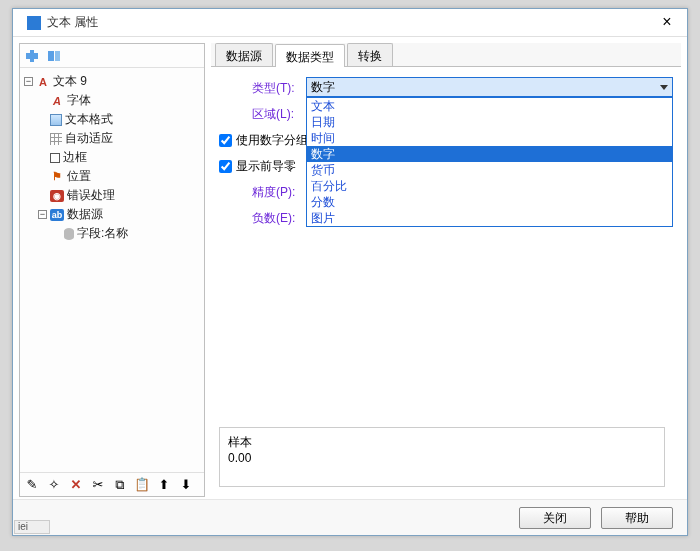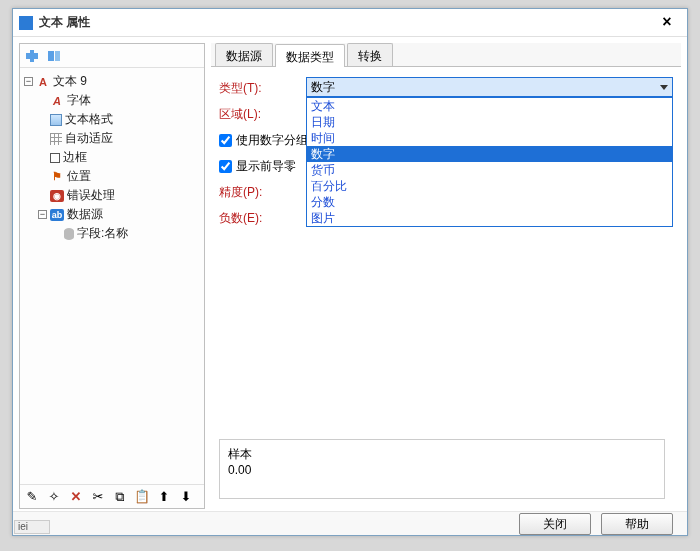--- a/index.html
+++ b/index.html
@@ -1,20 +1,20 @@
 <!DOCTYPE html>
 <html><head>
 <meta charset="utf-8">
 <style>
 * { box-sizing: border-box; margin: 0; padding: 0; font-family: "Microsoft YaHei", "SimSun", sans-serif; font-size: 12px; }
 body { background: #d8d8d8; width: 700px; height: 551px; overflow: hidden; position: relative; }
 
 .window { position: absolute; left: 12px; top: 8px; width: 676px; height: 528px; background: #fff; border: 1px solid #7da2c1; box-shadow: 0 0 4px rgba(0,0,0,0.2); display: flex; flex-direction: column; }
 
-.titlebar { height: 28px; background: #fff; display: flex; align-items: center; padding-left: 6px; border-bottom: 1px solid #e0e0e0; font-weight: bold; }
+.titlebar { height: 28px; background: #fff; display: flex; align-items: center; padding-left: 14px; border-bottom: 1px solid #e0e0e0; }
 .titlebar .app-icon { width: 14px; height: 14px; margin-right: 6px; background: #2b7bd6; display: inline-block; }
 .titlebar .title { flex: 1; color: #333; }
 .titlebar .close { width: 40px; height: 26px; text-align: center; line-height: 24px; font-size: 16px; cursor: pointer; }
 
 .body { flex: 1; display: flex; padding: 6px 6px 2px 6px; gap: 6px; min-height: 0; }
 
 .left-panel { width: 186px; border: 1px solid #bfbfbf; display: flex; flex-direction: column; background: #fdfdfd; }
 .left-toolbar { height: 24px; border-bottom: 1px solid #e0e0e0; display: flex; align-items: center; padding: 0 4px; gap: 6px; }
 .left-toolbar span { width: 16px; height: 16px; display: inline-flex; align-items: center; justify-content: center; cursor: pointer; }
 .tree { flex: 1; padding: 4px 2px; overflow: auto; color: #222; }
@@ -33,36 +33,36 @@
 .ticon.err { color:#fff; background:#c0392b; border-radius:2px; width:14px; height:12px; font-size:9px; }
 .ticon.db { color:#fff; background:#2b7bd6; border-radius:2px; width:14px; height:12px; font-size:9px; }
 .ticon.cyl { width:10px; height:12px; background:#bbb; border-radius:50%/25%; }
 
 .right-panel { flex: 1; display: flex; flex-direction: column; }
 .tabs { height: 24px; display: flex; padding-left: 4px; border-bottom: 1px solid #bfbfbf; background:#f7f7f7; }
 .tab { padding: 4px 10px 0 10px; border: 1px solid #bfbfbf; border-bottom: none; margin-right: 2px; background: #efefef; cursor: pointer; border-radius: 2px 2px 0 0; }
 .tab.active { background: #fff; position: relative; top: 1px; }
 .form-area { flex:1; padding: 10px 8px; position: relative; }
 .row { display: flex; align-items: center; height: 22px; margin-bottom: 4px; }
-.row .lbl { width: 80px; color:#b91c1c; }
+.row .lbl { width: 80px; color:#6d28d9;margin-left:33px; }
 .cbwrap { display:flex; align-items:center; gap:4px; height:20px; }
 .cbwrap input { width:13px; height:13px; }
 
 .combo { position:absolute; left: 95px; top: 10px; right: 8px; height: 20px; border:1px solid #1e6fd6; background:#d7e8fb; display:flex; align-items:center; padding:0 4px; cursor:pointer; }
 .combo .arrow { margin-left:auto; border-left:4px solid transparent; border-right:4px solid transparent; border-top:5px solid #333; }
 .dropdown { position:absolute; left:95px; top:30px; right:8px; border:1px solid #1e6fd6; background:#fff; z-index:5; }
 .dropdown div { height:16px; padding:0 4px; line-height:16px; cursor:pointer; color:#1d4ed8; }
 .dropdown div.sel { background:#1e6fd6; color:#fff; }
 
 .sample-box { position:absolute; left:8px; right:16px; bottom:10px; height:60px; border:1px solid #ccc; padding:6px 8px; }
 
 .bottom-toolbar { height: 24px; border-top: 1px solid #e0e0e0; display:flex; align-items:center; gap:6px; padding:0 4px; }
 .bottom-toolbar span { width:16px; height:16px; display:inline-flex; align-items:center; justify-content:center; cursor:pointer; font-size:13px; }
 
-.footer { height: 24px; border-top: 1px solid #e6e6e6; display:flex; align-items:center; justify-content:flex-end; gap:10px; padding: 0 14px; background:#f8f8f8; }
+.footer { height: 36px; border-top: 1px solid #e6e6e6; display:flex; align-items:center; justify-content:flex-end; gap:10px; padding: 0 14px; background:#f8f8f8; }
 .btn { min-width:72px; height:22px; border:1px solid #888; background: linear-gradient(#fdfdfd,#e6e6e6); cursor:pointer; text-align:center; line-height:20px; border-radius:2px; }
 
 .statusish { position:absolute; left:14px; bottom:17px; width:36px; height:14px; background:#efefef; border:1px solid #ccc; padding:0 3px; font-size:10px; color:#555; }
 </style>
 </head>
 <body>
 
 <div class="window">
 
   <div class="titlebar">

